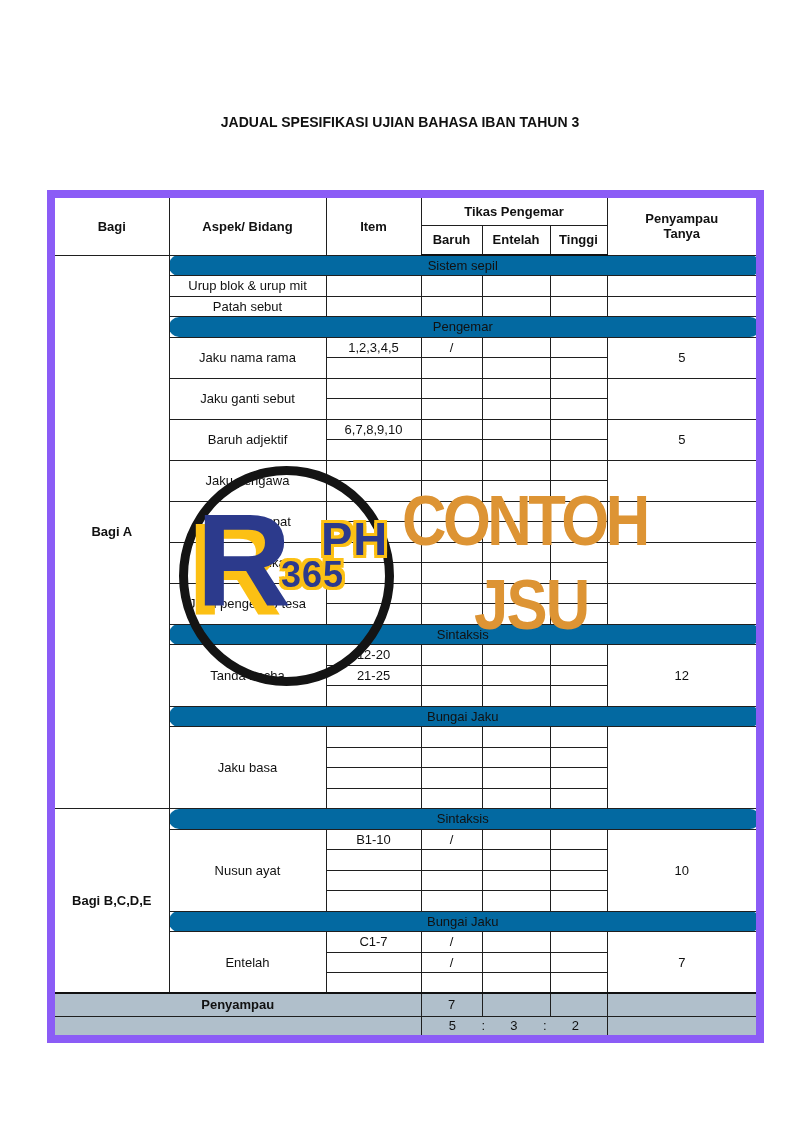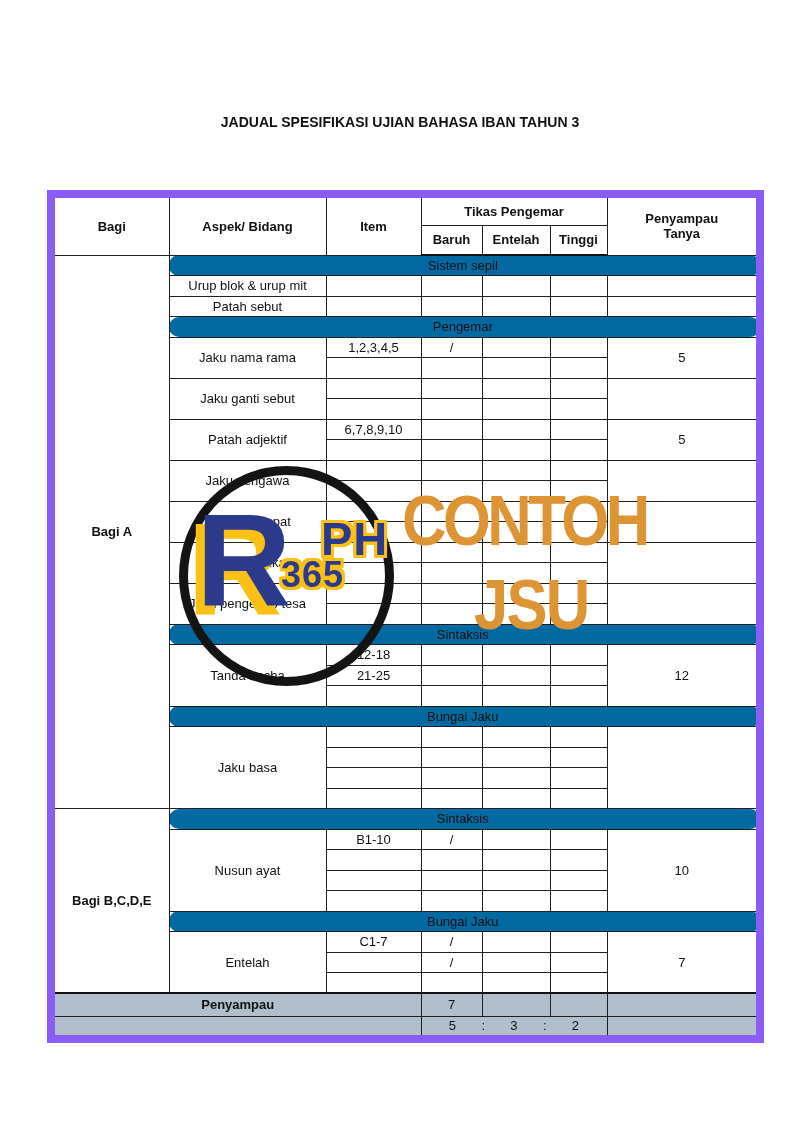--- a/index.html
+++ b/index.html
@@ -139,21 +139,21 @@
     <td rowspan="2" class="ptv"></td>
   </tr>
   <tr class="sub">
     <td></td>
     <td></td>
     <td></td>
     <td></td>
   </tr>
 
   <tr>
-    <td rowspan="2" class="aspek">Patah adjektif</td>
+    <td rowspan="2" class="aspek">Baruh adjektif</td>
     <td>6,7,8,9,10</td>
     <td></td>
     <td></td>
     <td></td>
     <td rowspan="2" class="ptv">5</td>
   </tr>
   <tr class="sub">
     <td></td>
     <td></td>
     <td></td>
@@ -219,21 +219,21 @@
     <td></td>
     <td></td>
   </tr>
 
   <tr>
     <td colspan="6" class="sec">Sintaksis</td>
   </tr>
 
   <tr>
     <td rowspan="3" class="aspek">Tanda bacha</td>
-    <td>12-18</td>
+    <td>12-20</td>
     <td></td>
     <td></td>
     <td></td>
     <td rowspan="3" class="ptv">12</td>
   </tr>
   <tr class="sub">
     <td>21-25</td>
     <td></td>
     <td></td>
     <td></td>

